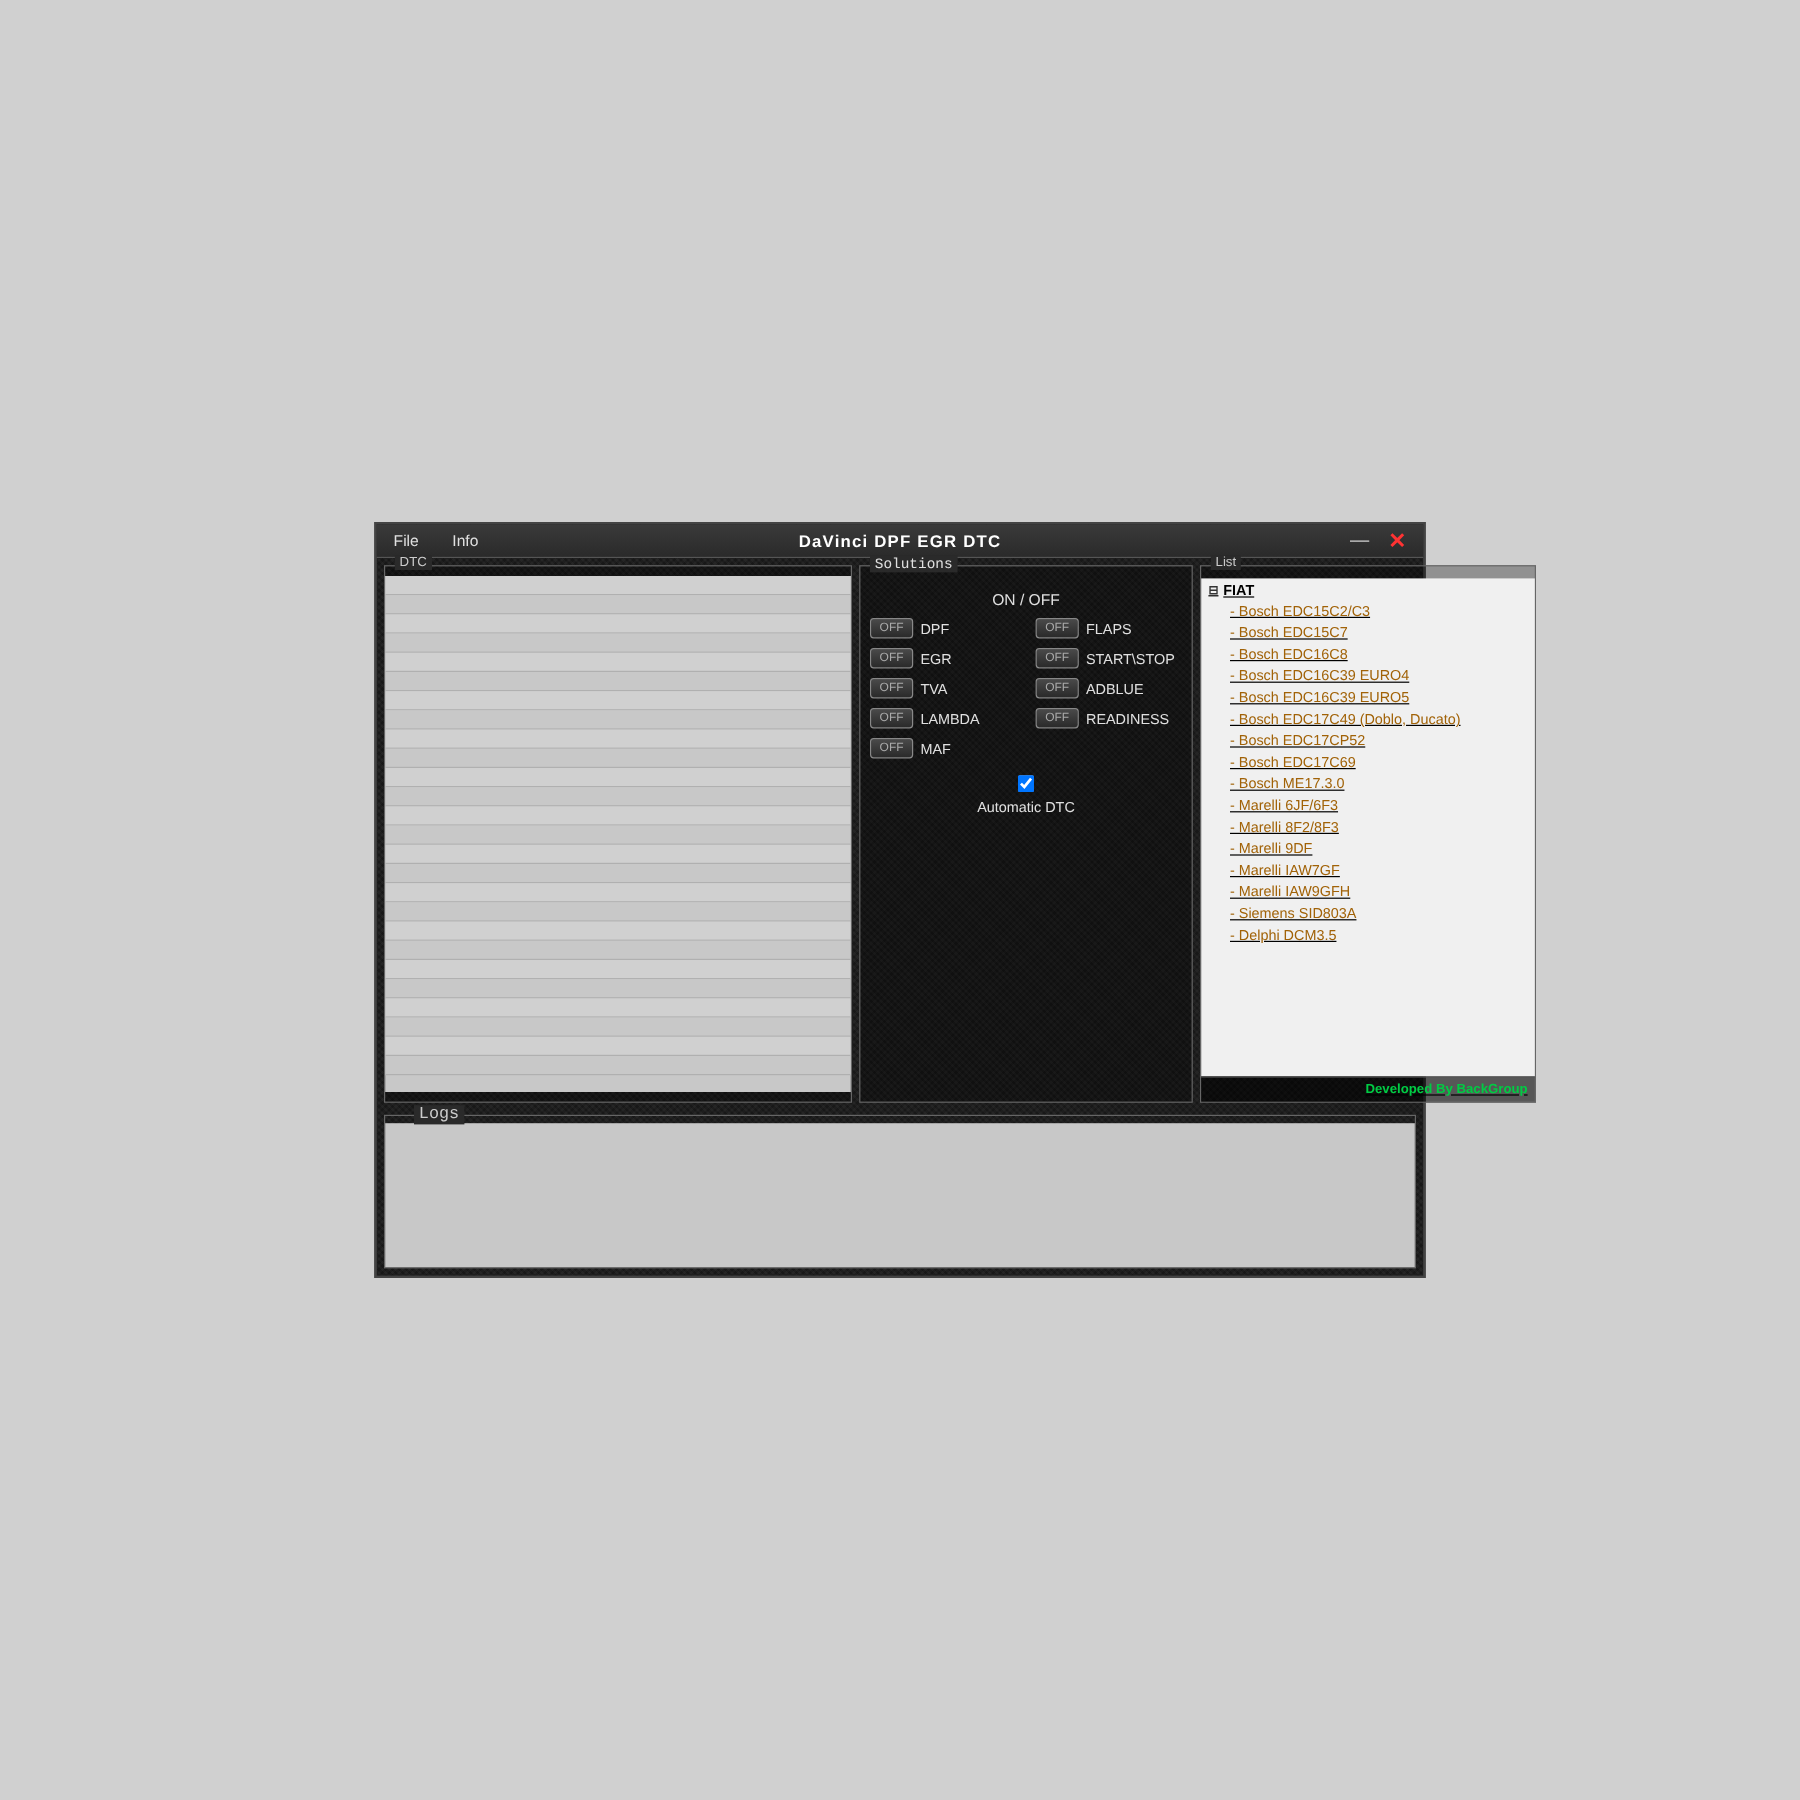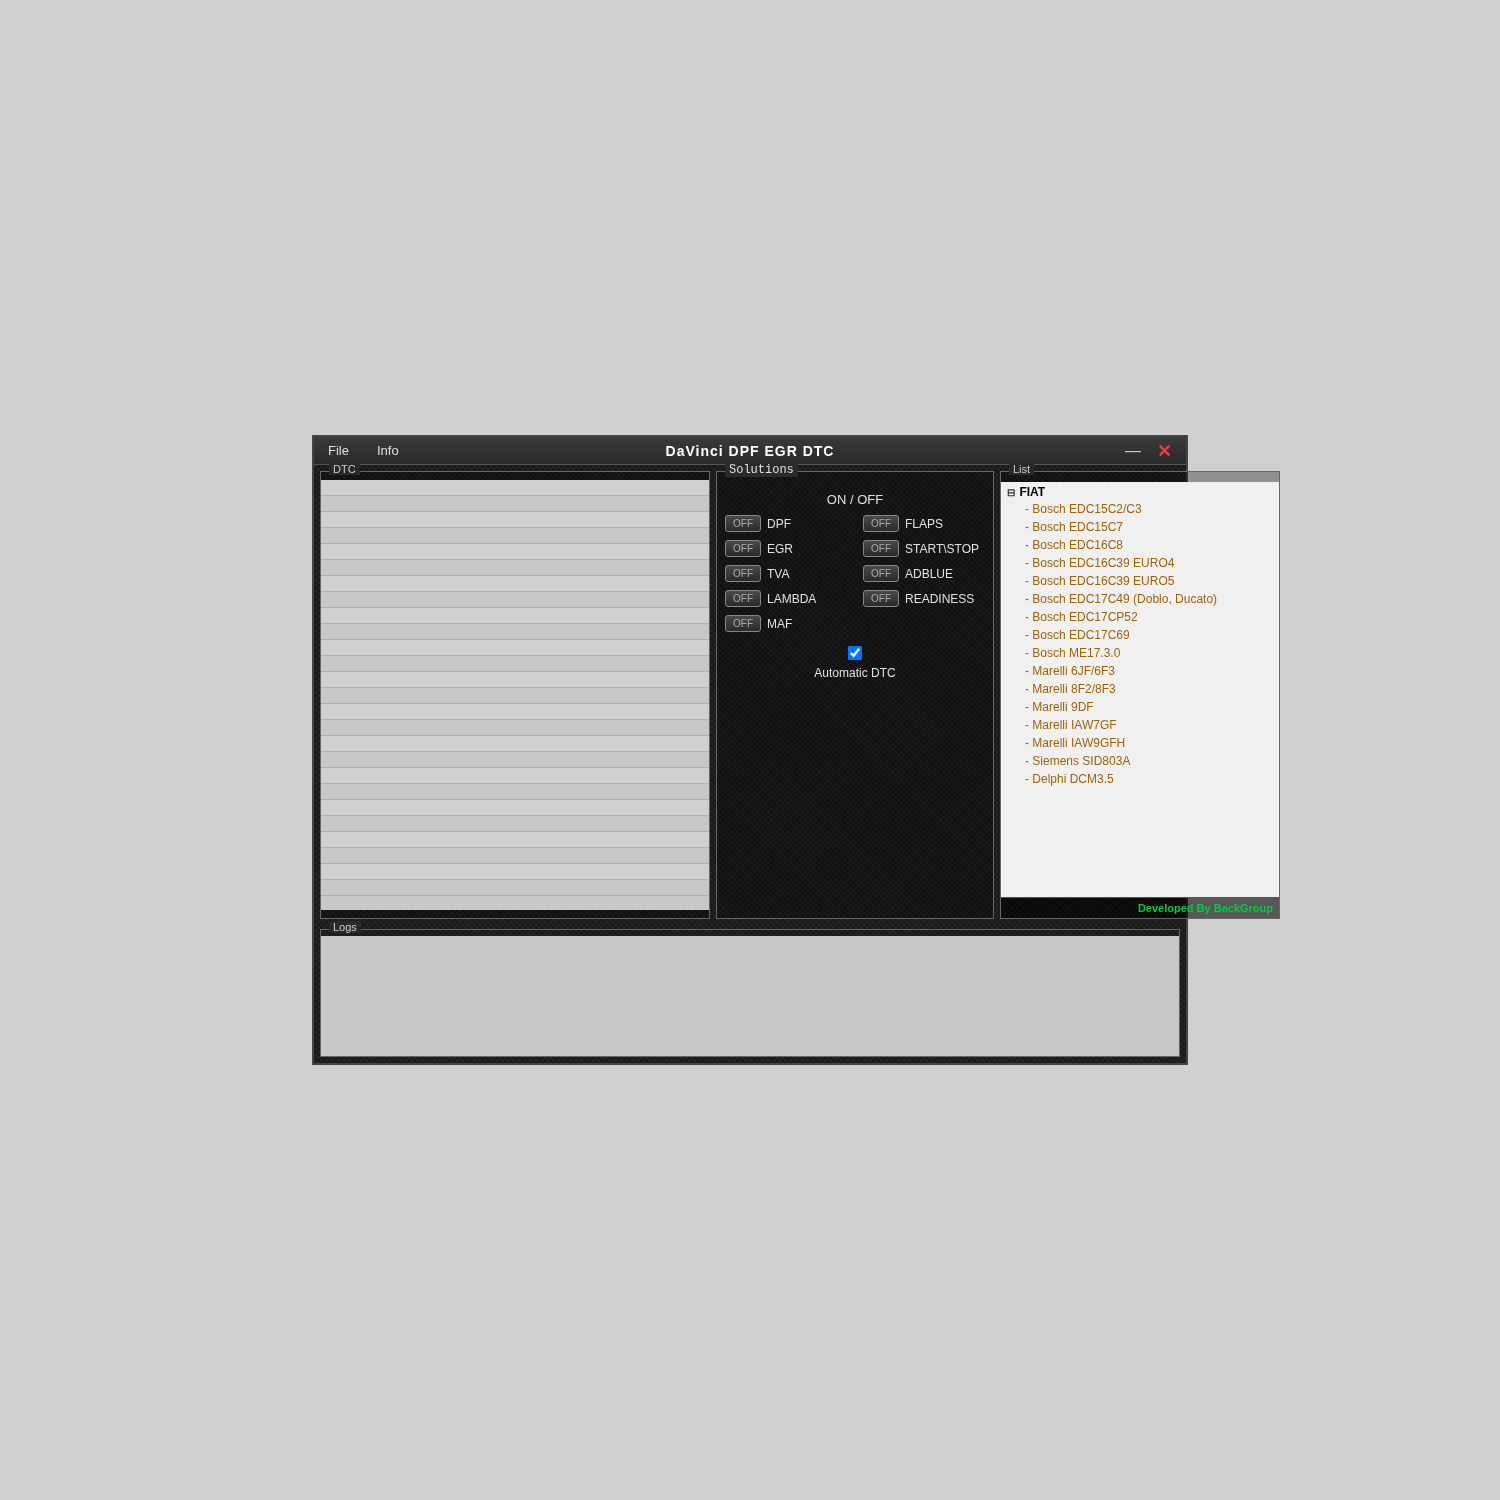--- a/index.html
+++ b/index.html
@@ -208,20 +208,21 @@
       width: 14px;
       height: 14px;
     }
 
     
     .list-panel {
       width: 280px;
       flex-shrink: 0;
       display: flex;
       flex-direction: column;
+      text-decoration: underline;
     }
 
     .list-tree {
       flex: 1;
       background: #f0f0f0;
       margin-top: 10px;
       overflow-y: auto;
       font-size: 12px;
     }
 
@@ -349,25 +350,26 @@
     
     .logs-section {
       margin: 4px 6px 6px 6px;
       border: 1px solid #666;
       position: relative;
     }
 
     .logs-label {
       position: absolute;
       top: -9px;
-      left: 8px;
+      left: 24px;
       background: #2a2a2a;
       color: #ccc;
-      font-size: 11px;
+      font-size: 14px;
       padding: 0 4px;
+      font-family: Liberation Mono, monospace;
     }
 
     .logs-content {
       background: #c8c8c8;
       height: 120px;
       margin-top: 6px;
     }
 
     .build-info {
       text-align: right;

